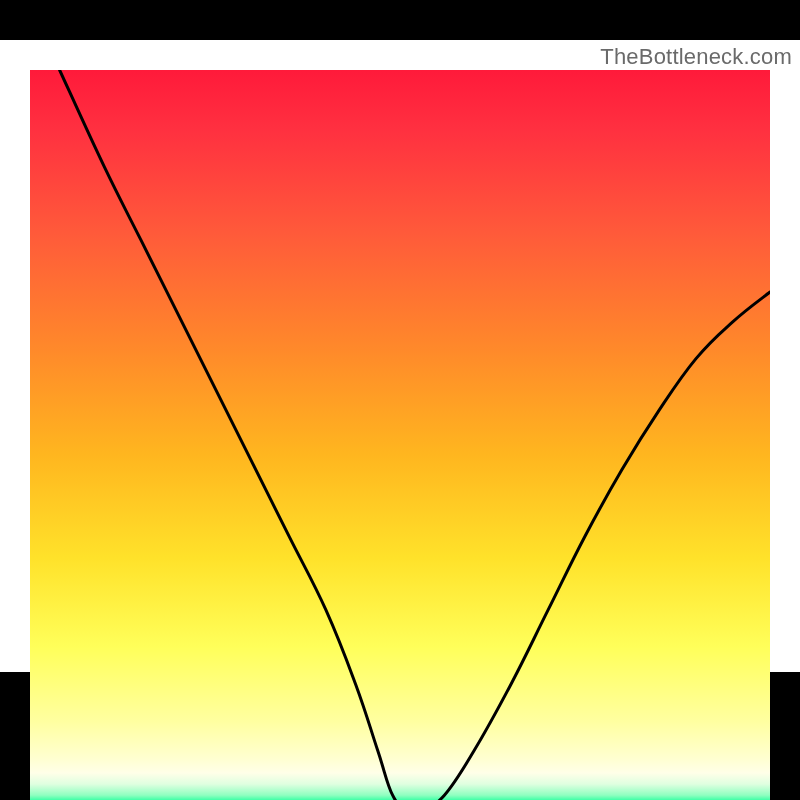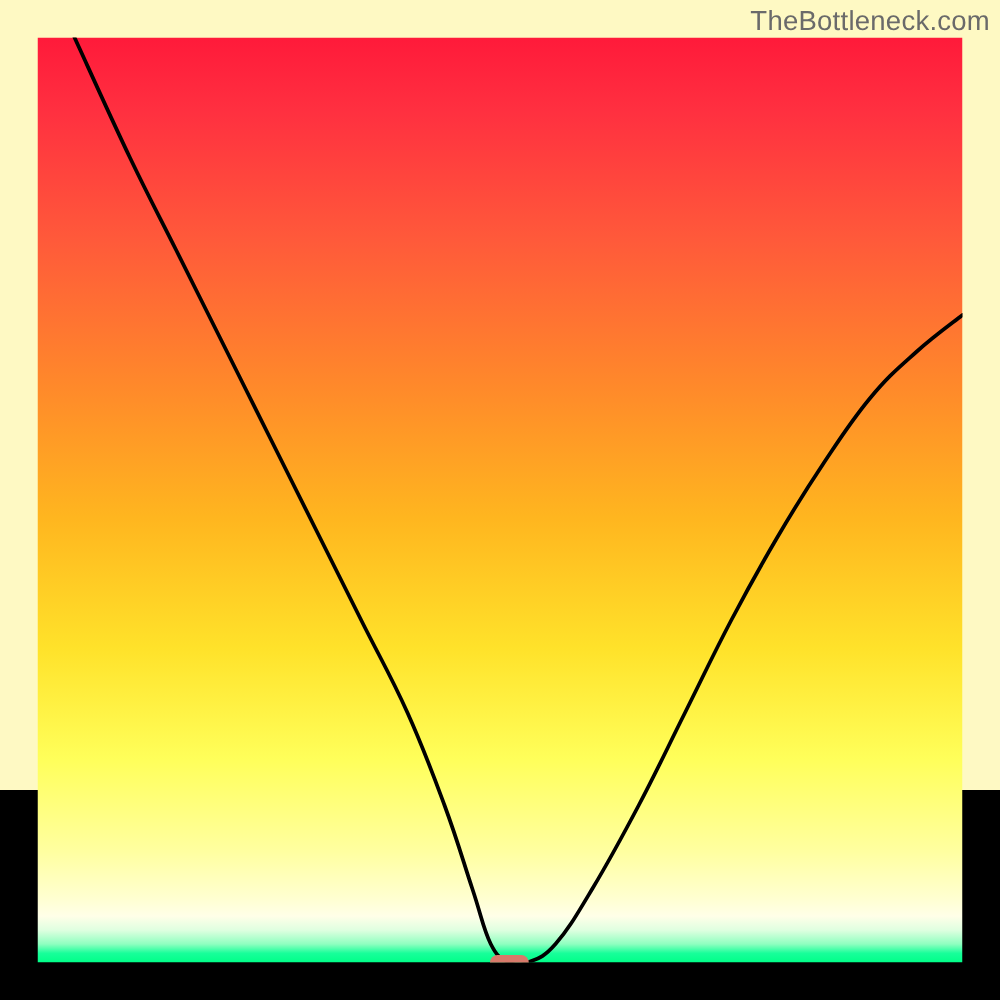--- a/index.html
+++ b/index.html
@@ -8,21 +8,22 @@
     width: 800px;
     height: 800px;
     background: #000;
     overflow: hidden;
     font-family: Arial, Helvetica, sans-serif;
   }
   .frame {
     position: relative;
     width: 800px;
     height: 632px;
-    background: #fef9c3;
+    background: #ffffff;
+    margin-top: 40px;
   }
   .plot-area {
     position: absolute;
     left: 30px;
     top: 30px;
     width: 740px;
     height: 740px;
     overflow: hidden;
   }
   .gradient {

